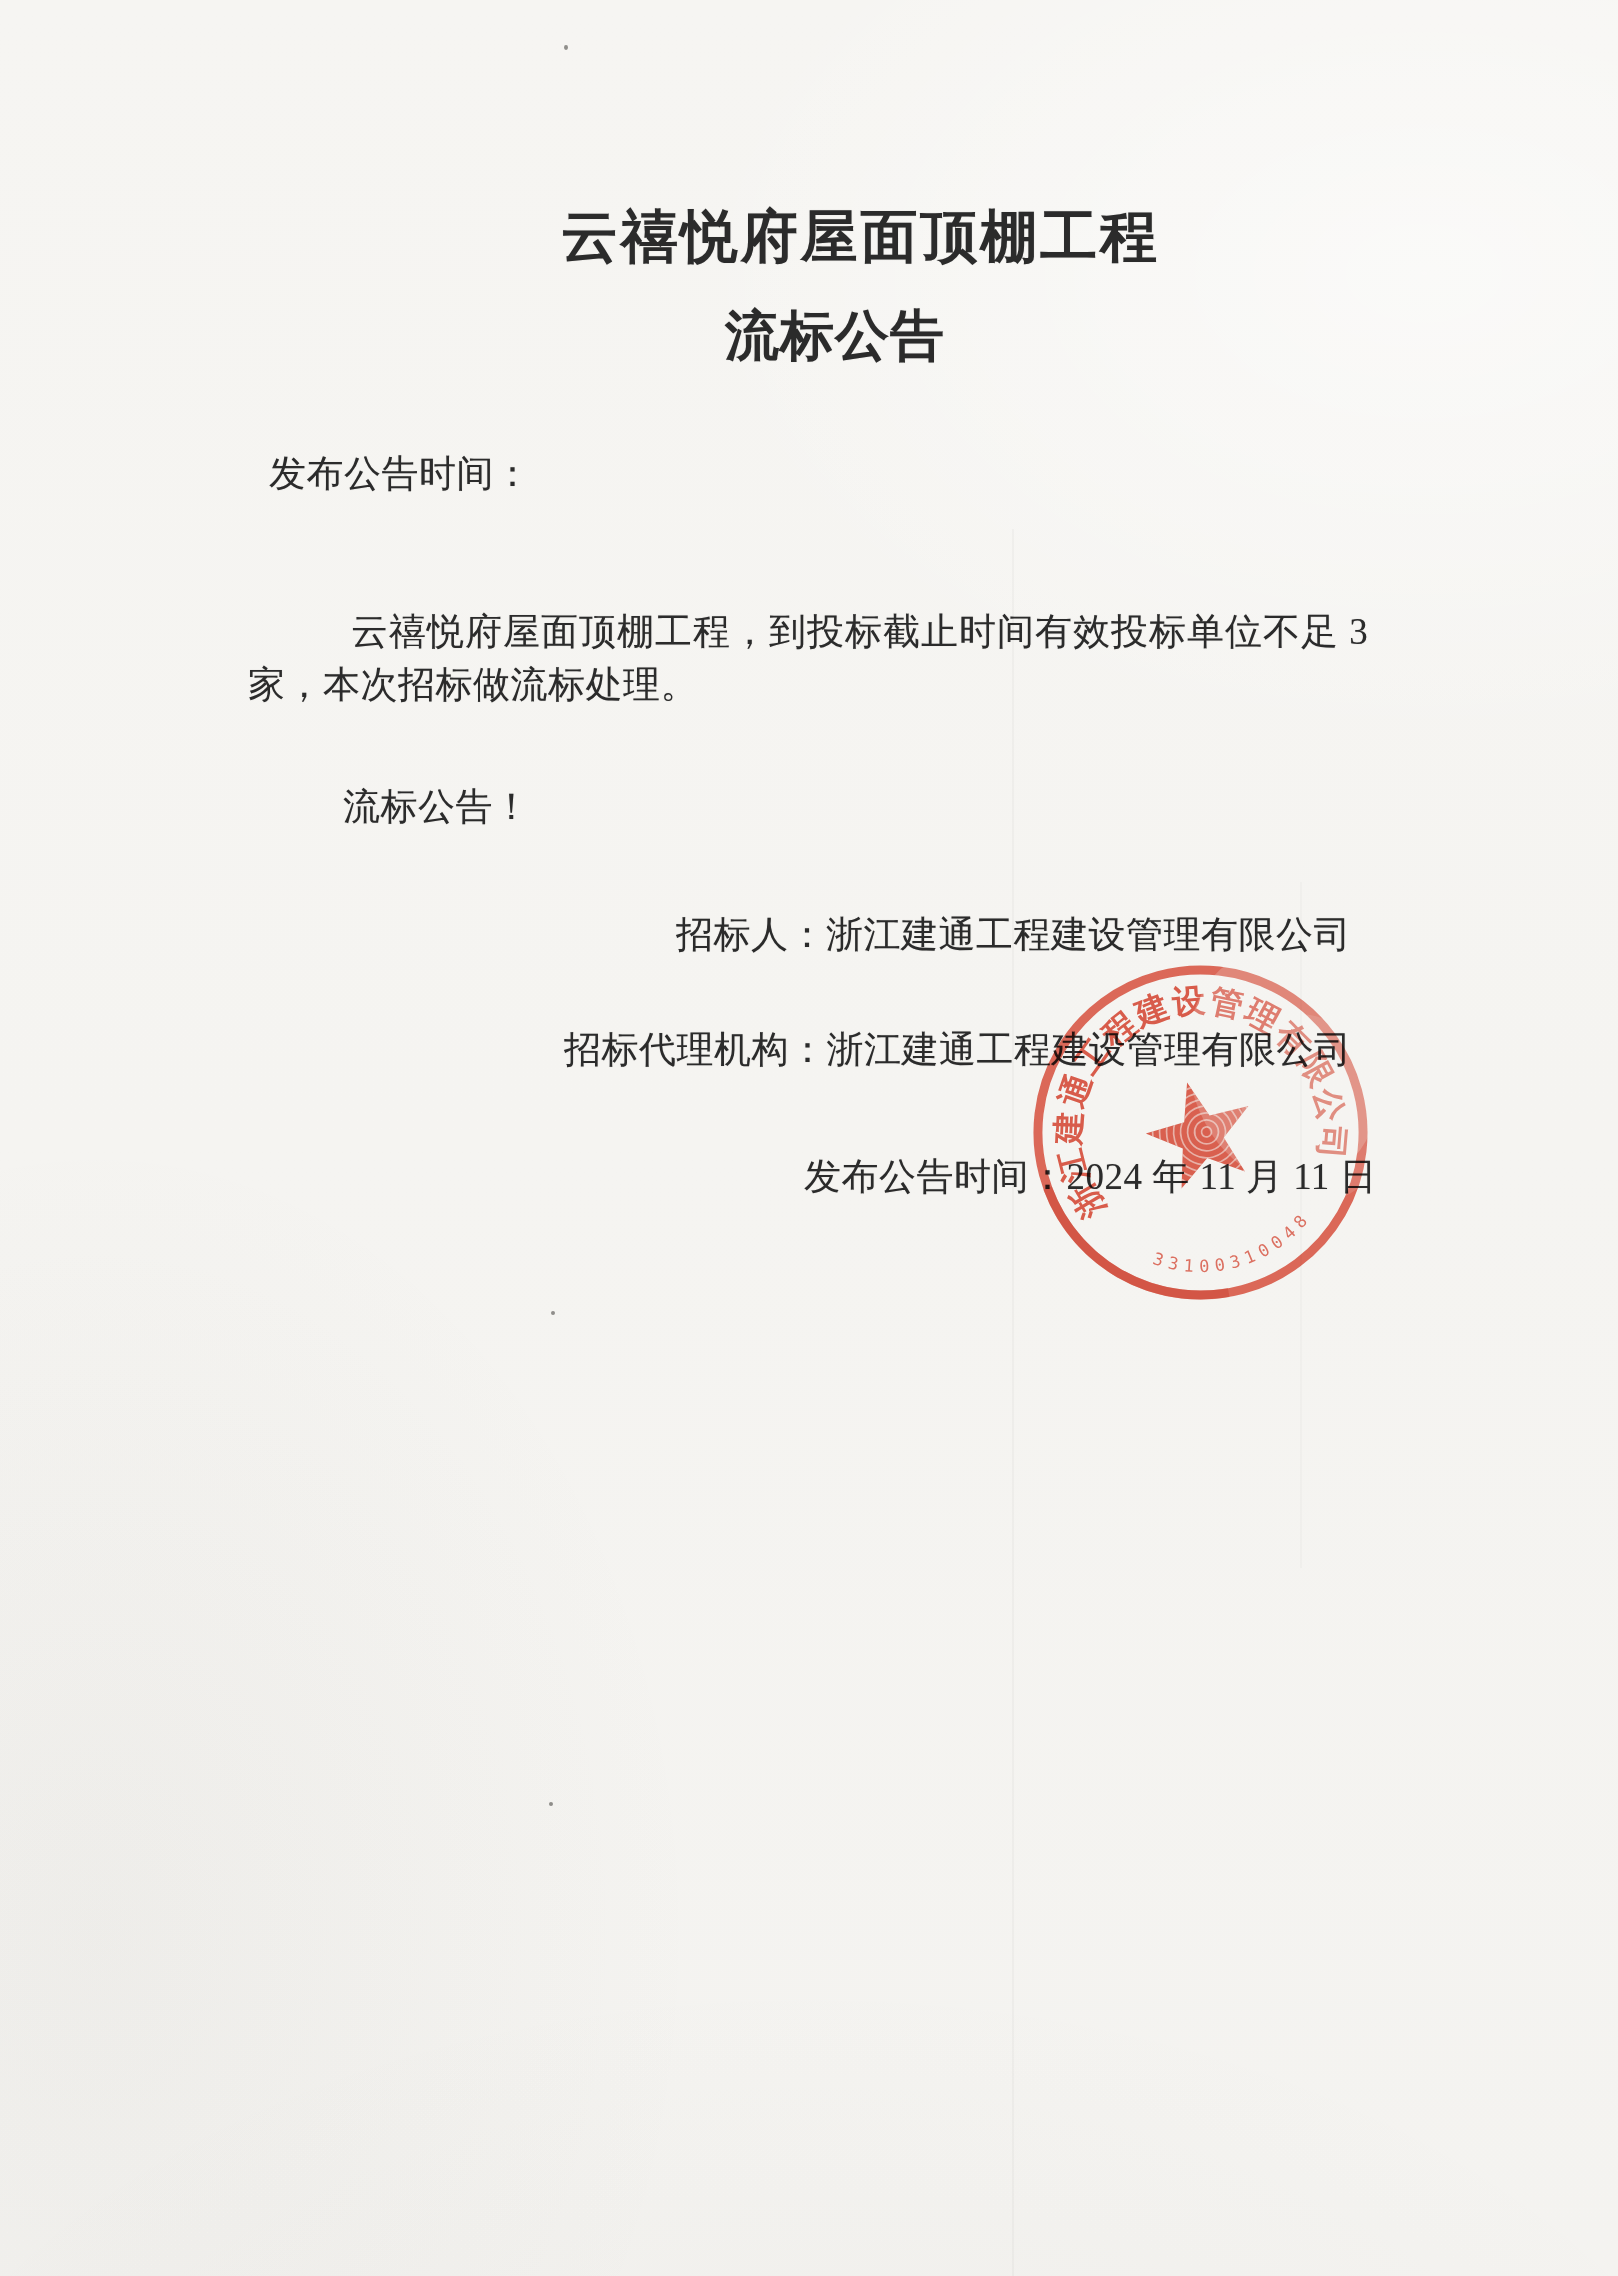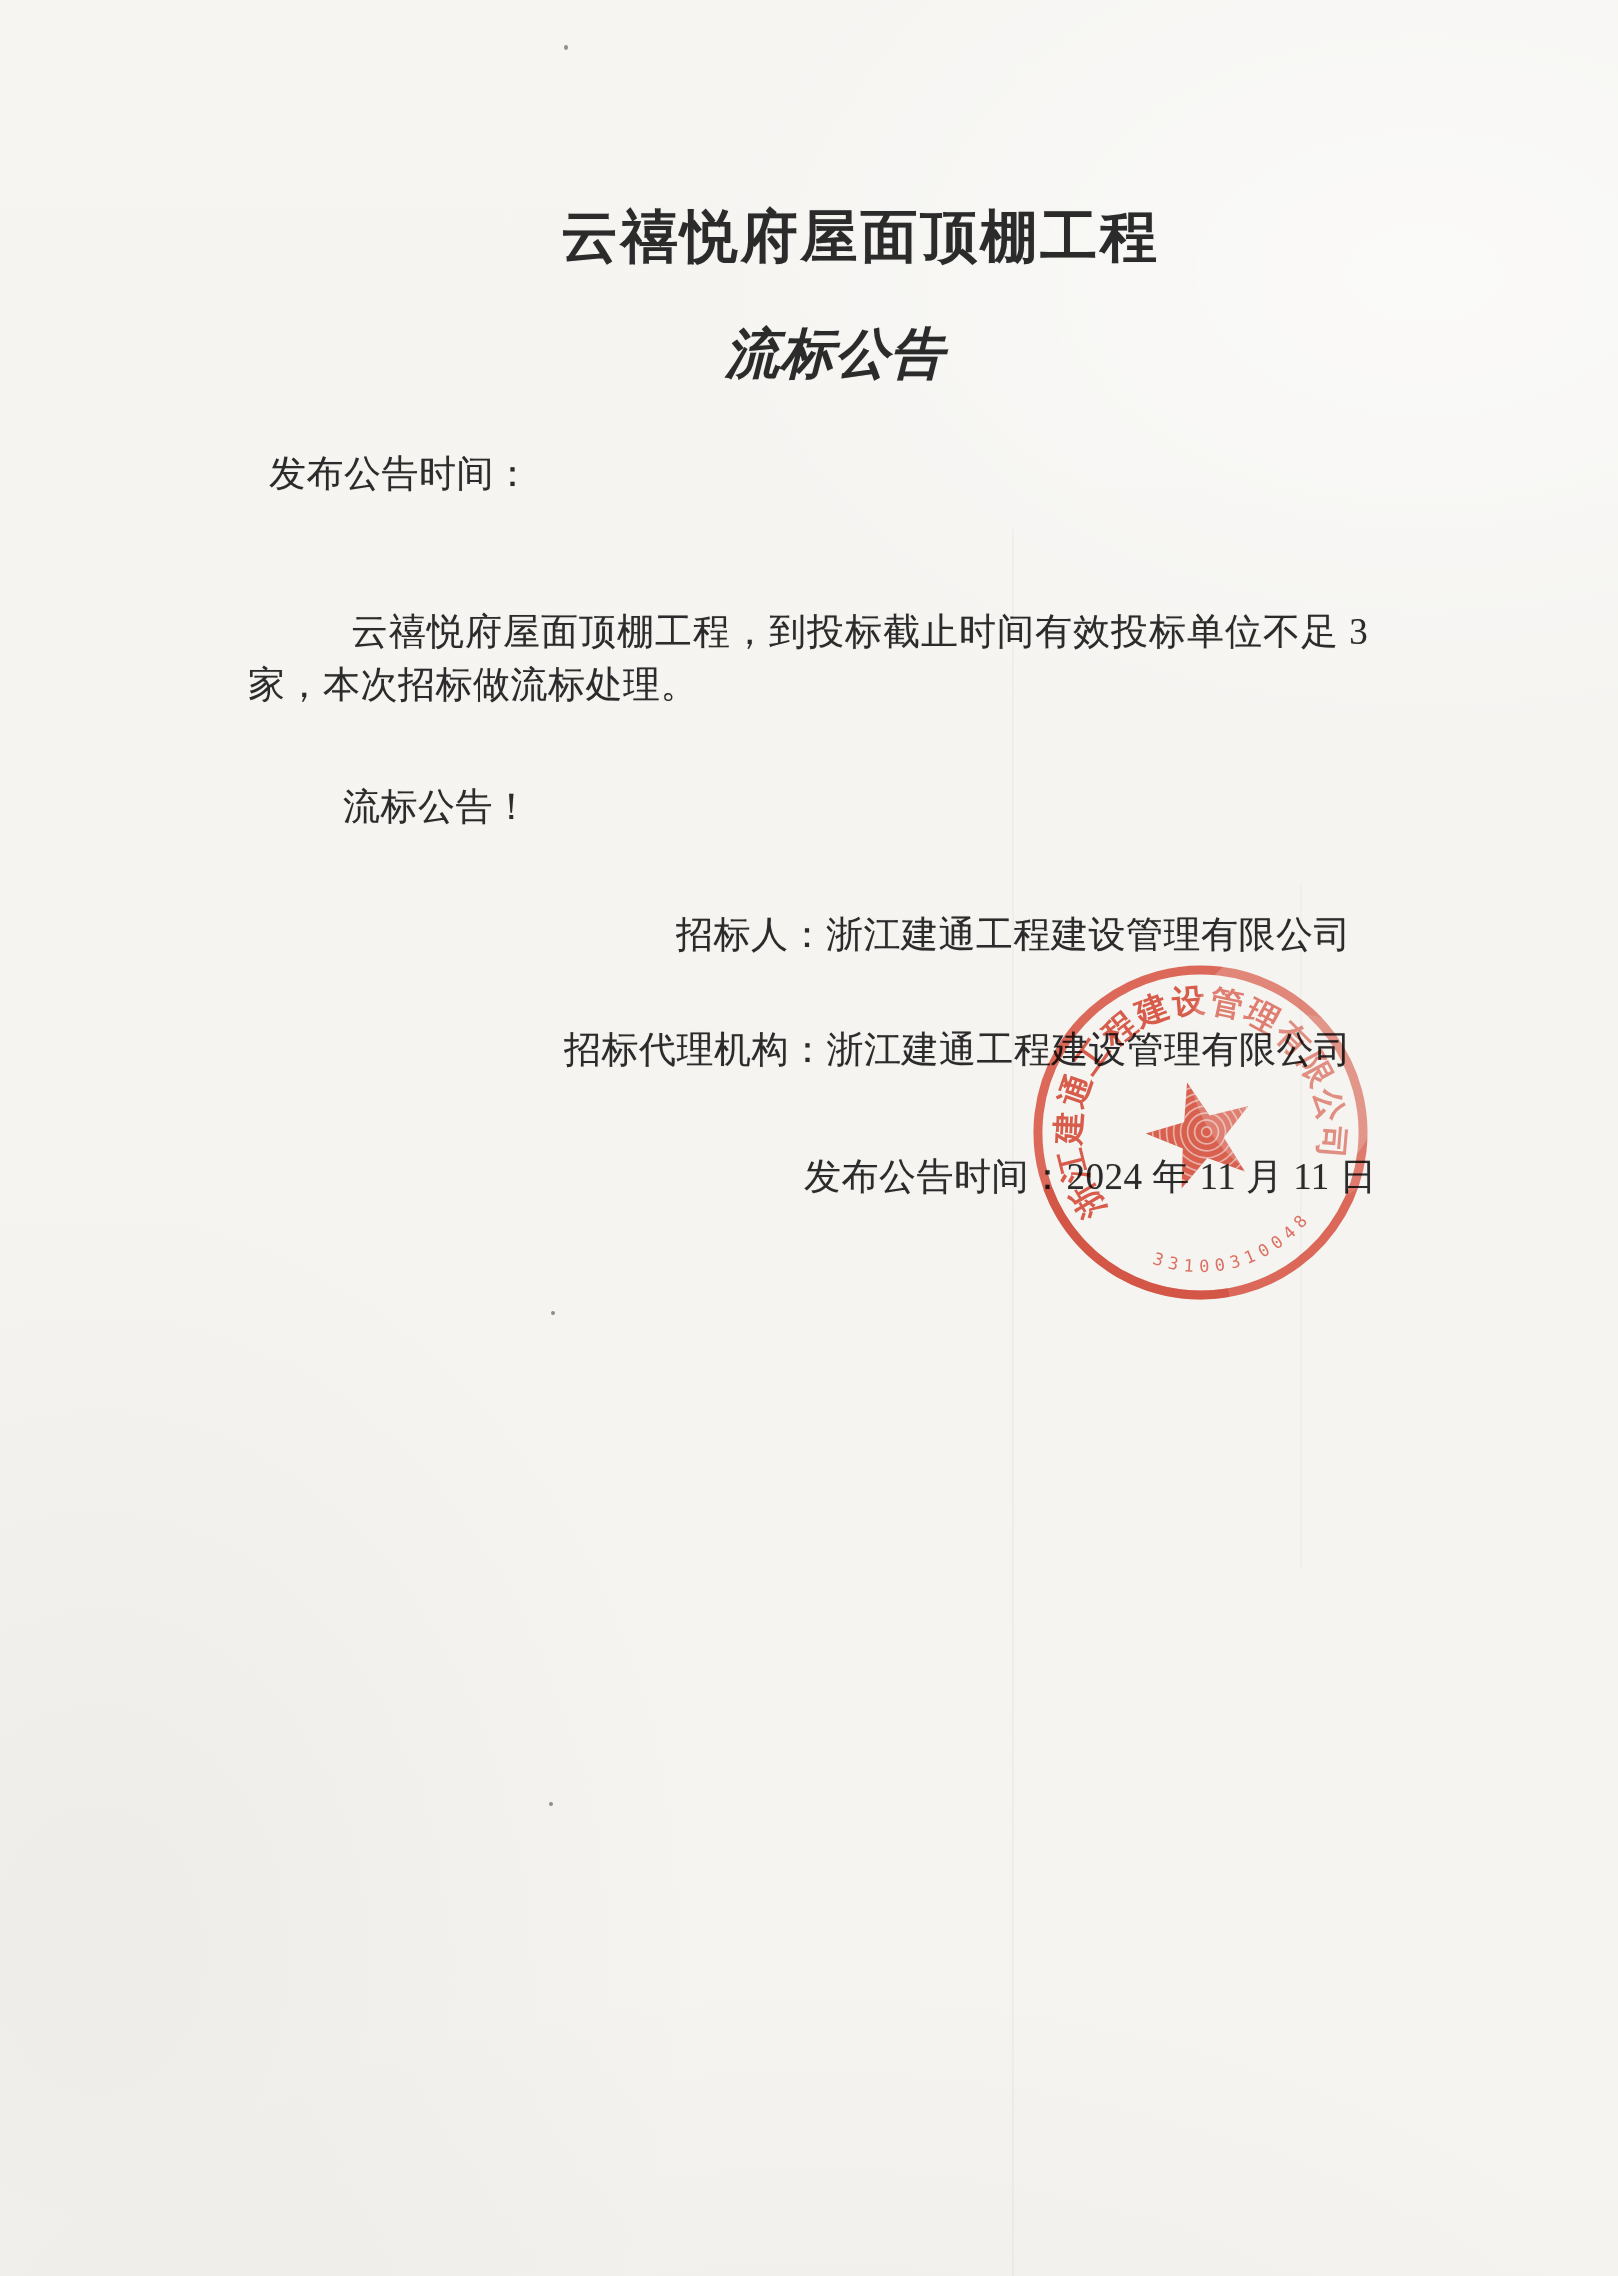--- a/index.html
+++ b/index.html
@@ -31,21 +31,21 @@
 <div class="crease" style="left:1012px;top:529px;height:1748px;"></div>
 <div class="crease" style="left:1300px;top:882px;height:686px;opacity:0.7;"></div>
 
 <div class="speck" style="left:564px;top:45px;width:3.9px;height:4.9px;"></div>
 <div class="speck" style="left:555px;top:619px;width:2.9px;height:8.8px;border-radius:2px;"></div>
 <div class="speck" style="left:551px;top:1311px;width:3.9px;height:3.9px;"></div>
 <div class="speck" style="left:549px;top:1802px;width:3.9px;height:3.9px;"></div>
 
 <div class="line title" style="left:561px;top:199px;">云禧悦府屋面顶棚工程</div>
 
-<div class="line title" style="left:725px;top:318px;font-size:54px;letter-spacing:1px;font-style:italic;">流标公告</div>
+<div class="line title" style="left:725px;top:300px;font-size:54px;letter-spacing:1px;">流标公告</div>
 
 <div class="line body-text" style="left:269px;top:449px;">发布公告时间：</div>
 
 <div class="line body-text" style="left:351px;top:574px;letter-spacing:1px;margin-top:33px;">云禧悦府屋面顶棚工程，到投标截止时间有效投标单位不足 3</div>
 
 <div class="line body-text" style="left:248px;top:660px;">家，本次招标做流标处理。</div>
 
 <div class="line body-text" style="left:343px;top:782px;">流标公告！</div>
 
 <div class="line body-text" style="left:676px;top:910px;">招标人：浙江建通工程建设管理有限公司</div>

